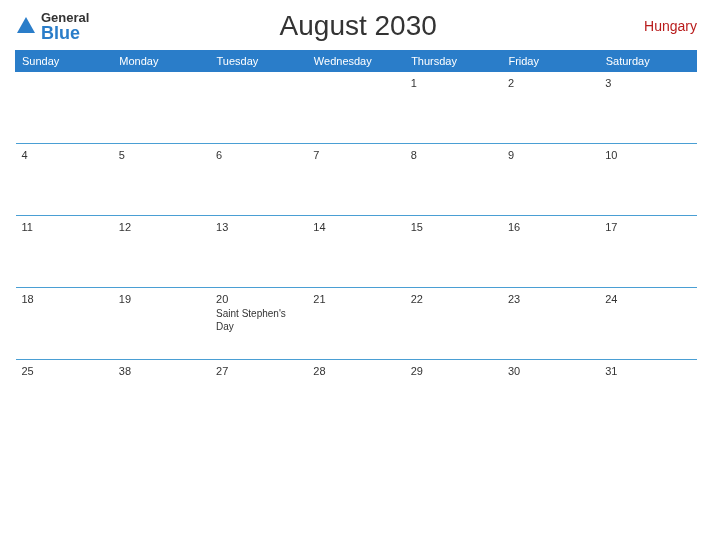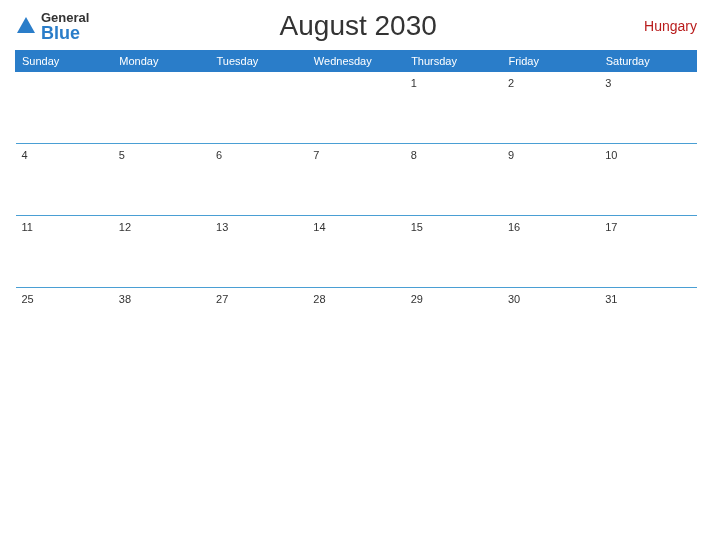--- a/index.html
+++ b/index.html
@@ -185,20 +185,44 @@
           </td>
           <td>
             <span class="day-number">16</span>
           </td>
           <td>
             <span class="day-number">17</span>
           </td>
         </tr>
         <tr>
           <td>
+            <span class="day-number">18</span>
+          </td>
+          <td>
+            <span class="day-number">19</span>
+          </td>
+          <td>
+            <span class="day-number">20</span>
+            <span class="event-text">Saint Stephen's Day</span>
+          </td>
+          <td>
+            <span class="day-number">21</span>
+          </td>
+          <td>
+            <span class="day-number">22</span>
+          </td>
+          <td>
+            <span class="day-number">23</span>
+          </td>
+          <td>
+            <span class="day-number">24</span>
+          </td>
+        </tr>
+        <tr>
+          <td>
             <span class="day-number">25</span>
           </td>
           <td>
             <span class="day-number">38</span>
           </td>
           <td>
             <span class="day-number">27</span>
           </td>
           <td>
             <span class="day-number">28</span>

